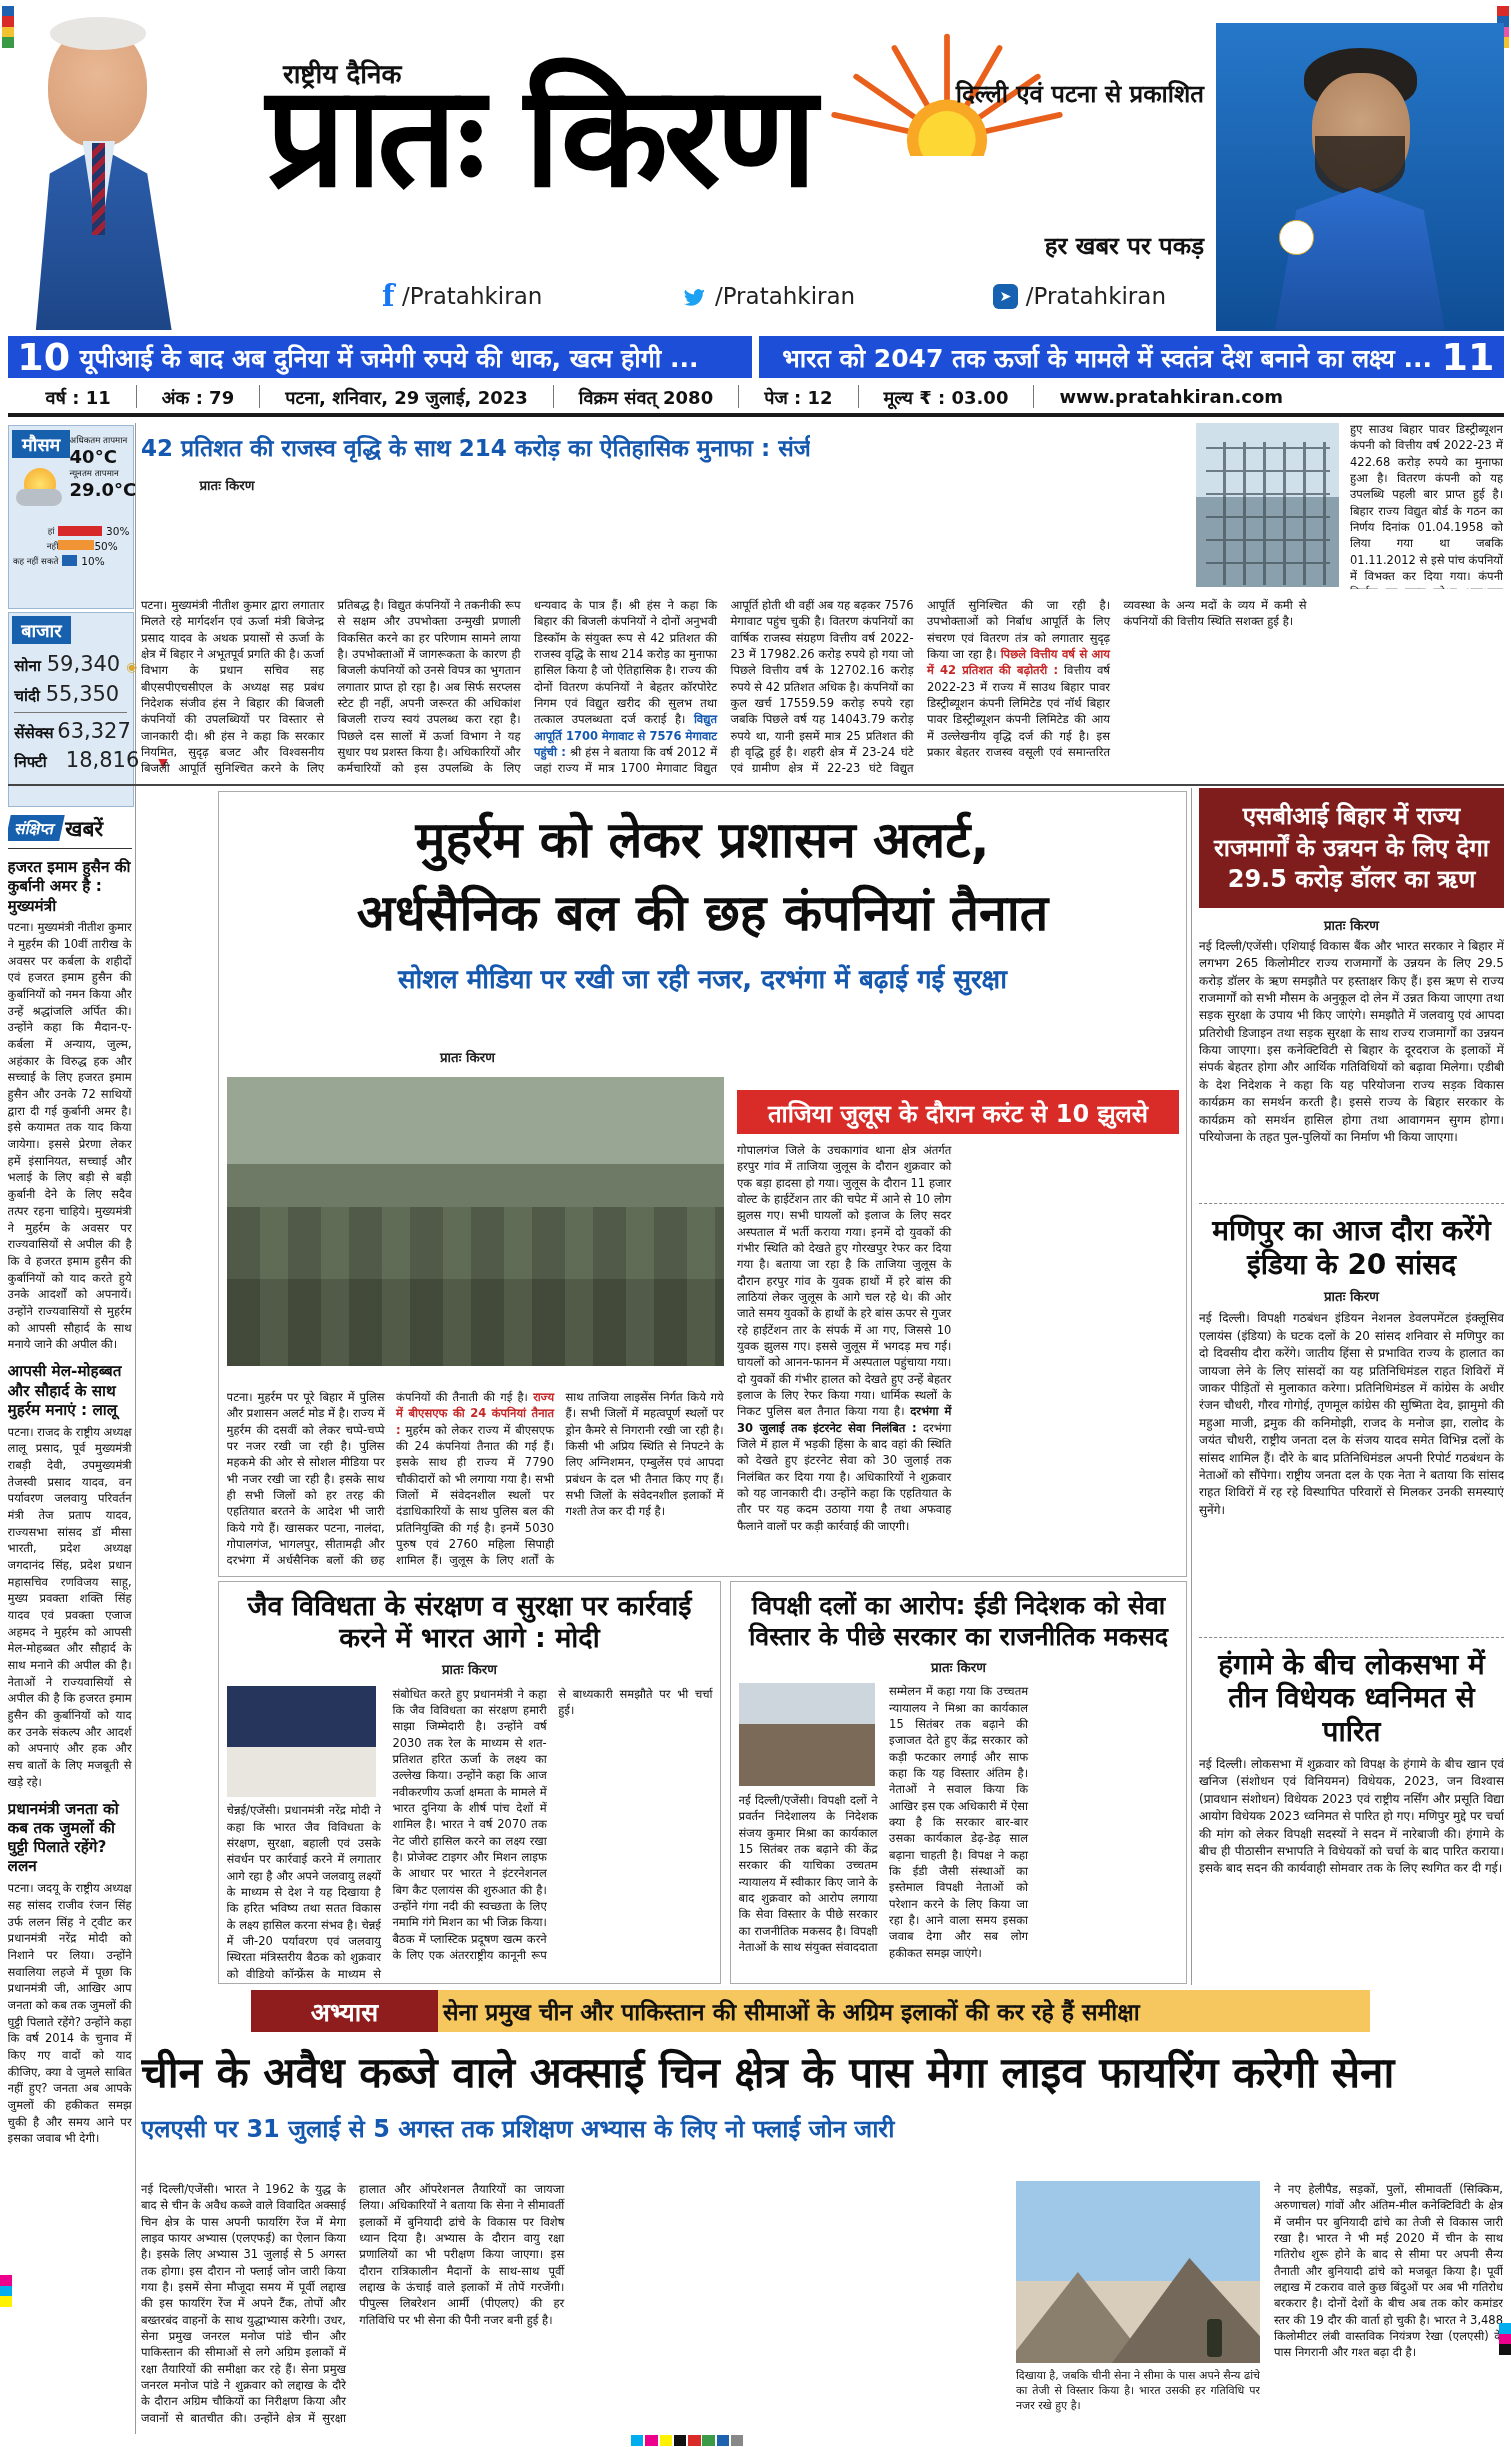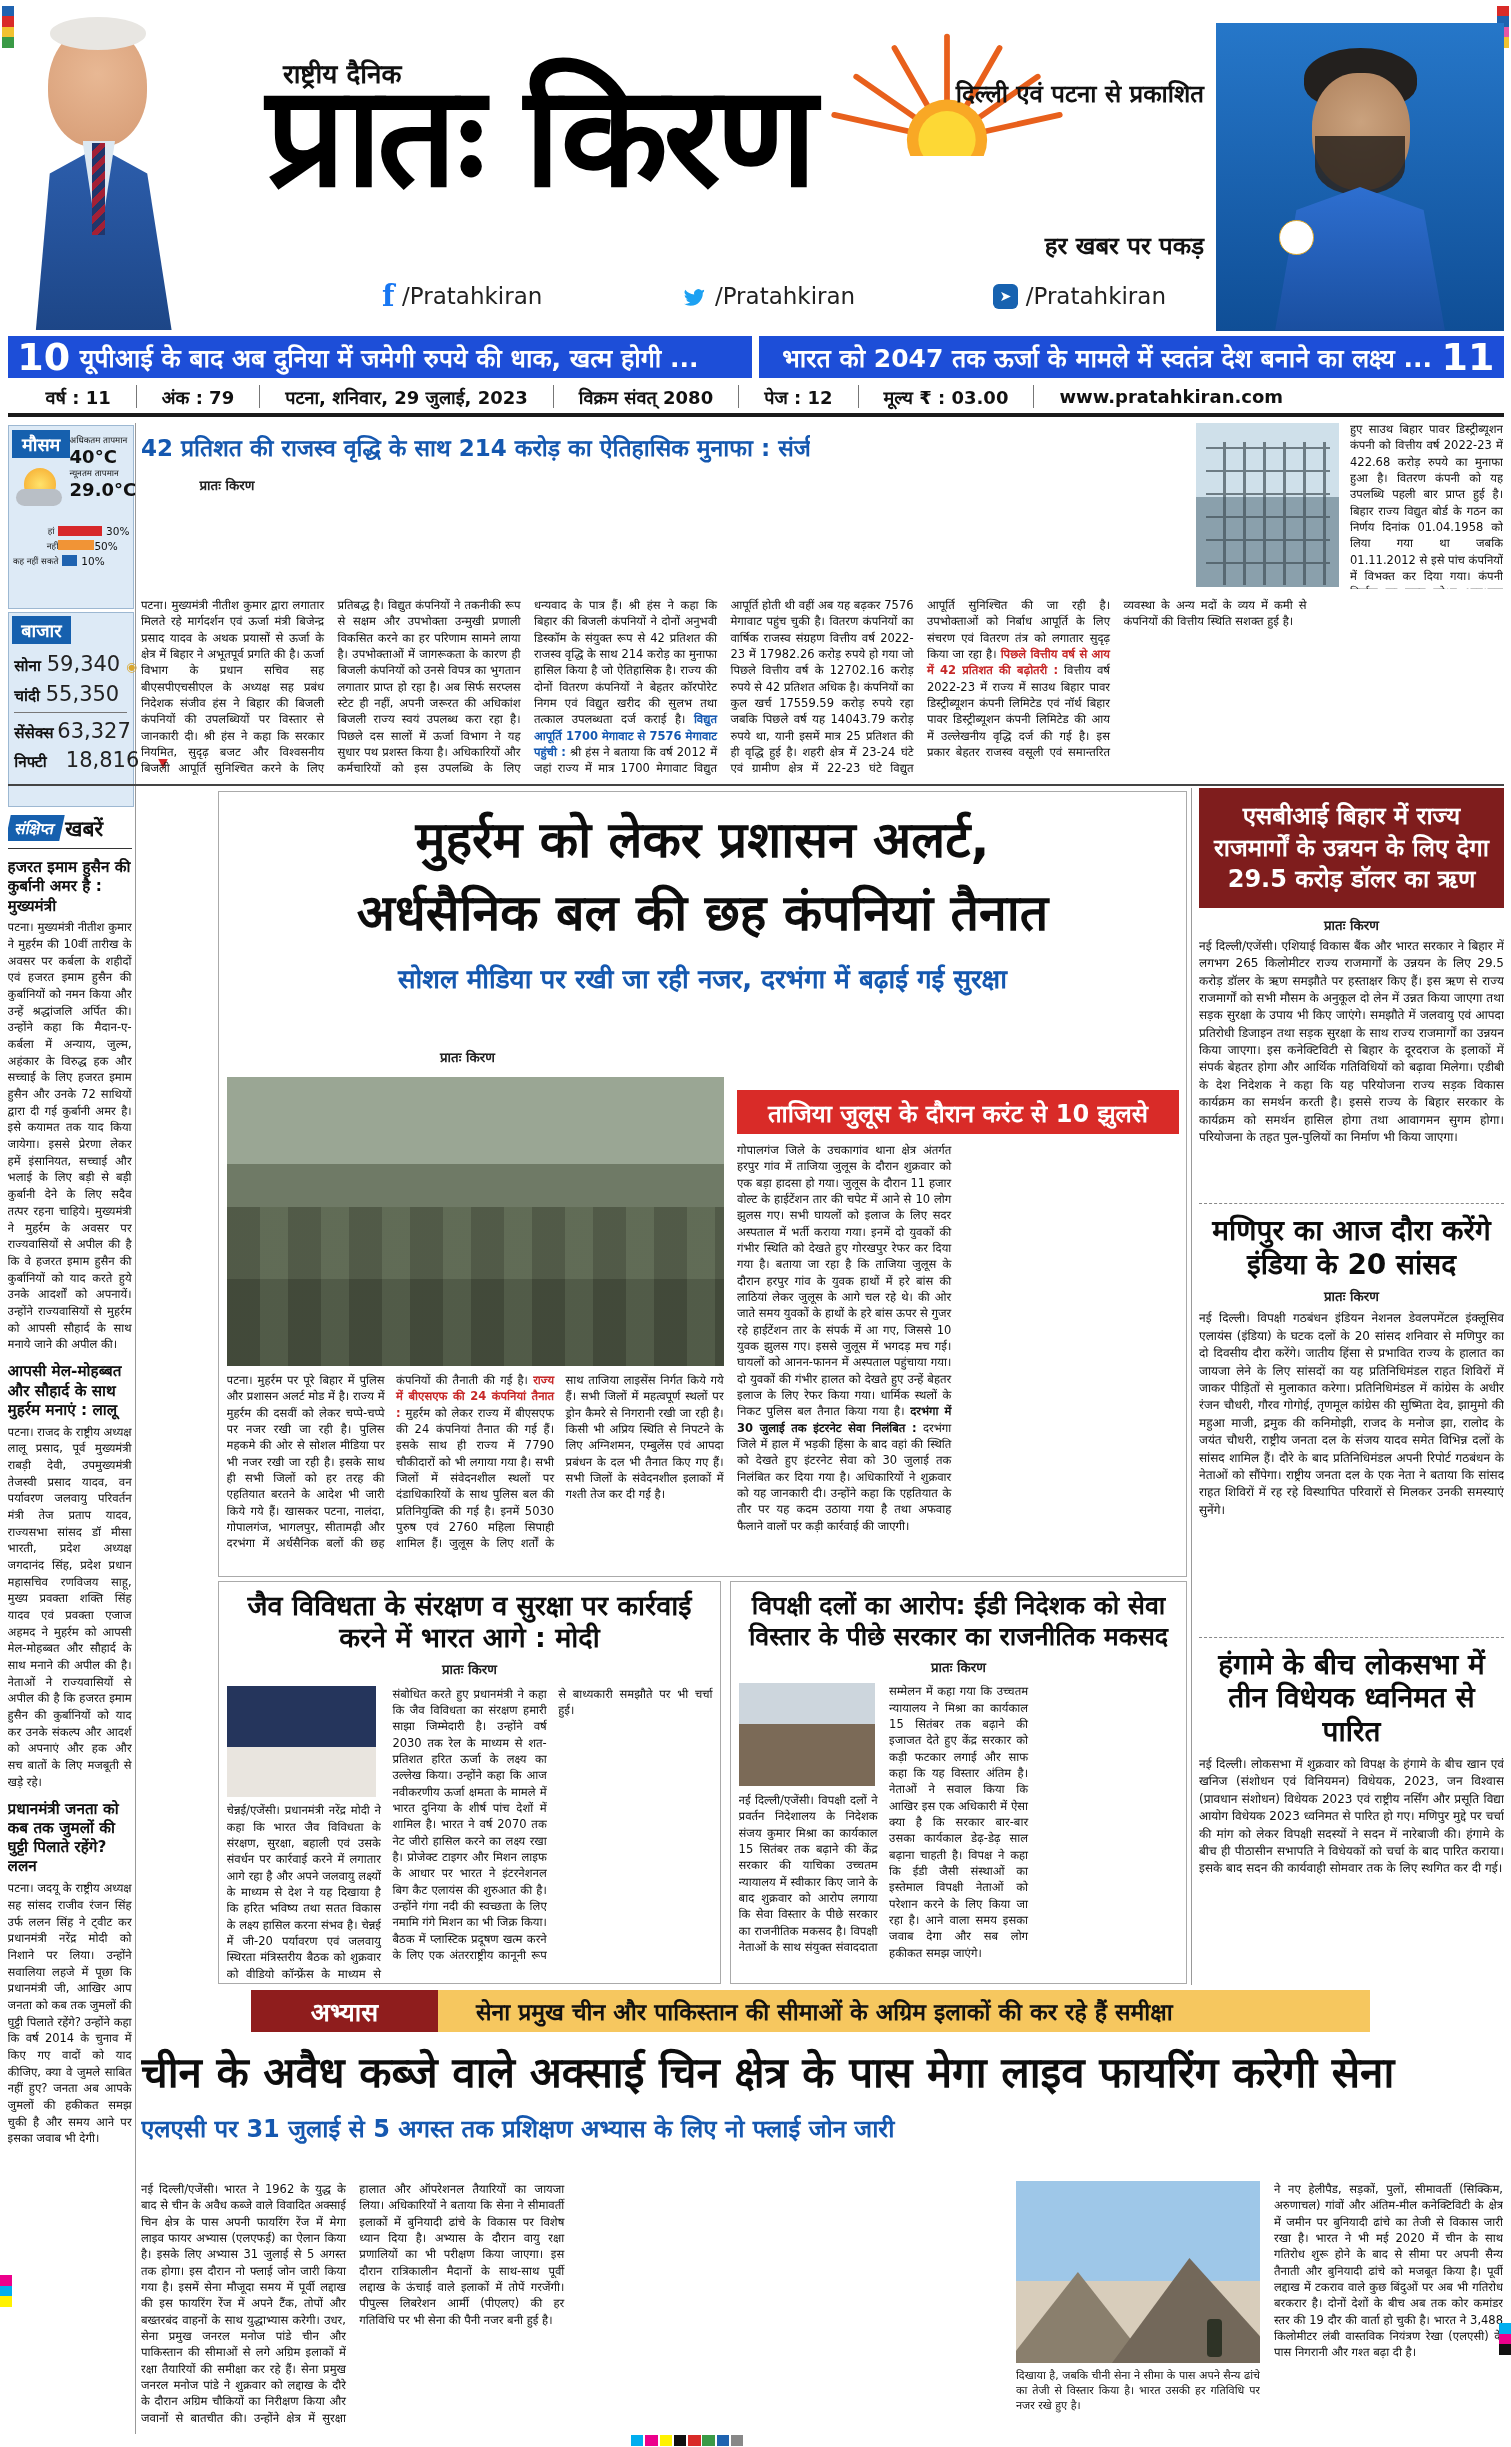--- a/index.html
+++ b/index.html
@@ -238,21 +238,21 @@
   <div class="abs" style="left:7.6px;top:784px;width:1496px;height:1.9px;background:#444;"></div>
 
   <div class="abs story-box" style="left:218px;top:791px;width:967px;height:784px;overflow:hidden;">
     <div class="hl" style="font-size:50px;text-align:center;margin-top:11.5px;">मुहर्रम को लेकर प्रशासन अलर्ट,</div>
     <div class="hl" style="font-size:50px;text-align:center;margin-top:5.7px;">अर्धसैनिक बल की छह कंपनियां तैनात</div>
     <div class="b blue" style="font-size:26px;text-align:center;margin-top:15.3px;">सोशल मीडिया पर रखी जा रही नजर, दरभंगा में बढ़ाई गई सुरक्षा</div>
     <div class="byline" style="position:absolute;left:105px;top:256px;width:287px;">प्रातः किरण</div>
     <div class="abs photo" style="left:7.6px;top:285px;width:497px;height:289px;background:linear-gradient(180deg,#9aa694 0 30%,#6f7a66 30% 70%,#4d5547 70% 100%);overflow:hidden;">
       <div class="abs" style="left:0;bottom:0;width:100%;height:55%;background:repeating-linear-gradient(90deg,#39402f 0 32.5px,#556049 32.5px 61px);opacity:.55;"></div>
     </div>
-    <div class="abs cols body-tx just" style="left:7.6px;top:580px;width:497px;height:191px;column-count:3;column-gap:11.5px;">
+    <div class="abs cols body-tx just" style="left:7.6px;top:597px;width:497px;height:191px;column-count:3;column-gap:11.5px;">
       <span>पटना। मुहर्रम पर पूरे बिहार में पुलिस और प्रशासन अलर्ट मोड में है। राज्य में मुहर्रम की दसवीं को लेकर चप्पे-चप्पे पर नजर रखी जा रही है। पुलिस महकमे की ओर से सोशल मीडिया पर भी नजर रखी जा रही है। इसके साथ ही सभी जिलों को हर तरह की एहतियात बरतने के आदेश भी जारी किये गये हैं। खासकर पटना, नालंदा, गोपालगंज, भागलपुर, सीतामढ़ी और दरभंगा में अर्धसैनिक बलों की छह कंपनियों की तैनाती की गई है।</span>
       <span class="b redtx">राज्य में बीएसएफ की 24 कंपनियां तैनात :</span>
       <span>मुहर्रम को लेकर राज्य में बीएसएफ की 24 कंपनियां तैनात की गई हैं। इसके साथ ही राज्य में 7790 चौकीदारों को भी लगाया गया है। सभी जिलों में संवेदनशील स्थलों पर दंडाधिकारियों के साथ पुलिस बल की प्रतिनियुक्ति की गई है। इनमें 5030 पुरुष एवं 2760 महिला सिपाही शामिल हैं। जुलूस के लिए शर्तों के साथ ताजिया लाइसेंस निर्गत किये गये हैं। सभी जिलों में महत्वपूर्ण स्थलों पर ड्रोन कैमरे से निगरानी रखी जा रही है। किसी भी अप्रिय स्थिति से निपटने के लिए अग्निशमन, एम्बुलेंस एवं आपदा प्रबंधन के दल भी तैनात किए गए हैं। सभी जिलों के संवेदनशील इलाकों में गश्ती तेज कर दी गई है।</span>
     </div>
 
     <div class="abs" style="left:518px;top:298px;width:442px;height:476px;">
       <div style="background:#d92b28;color:#fff;font-weight:bold;font-size:24px;text-align:center;padding:5.7px 0;">ताजिया जुलूस के दौरान करंट से 10 झुलसे</div>
       <div class="cols body-tx just" style="margin-top:7.6px;width:442px;height:421px;column-count:2;column-gap:13.4px;">
         <span>गोपालगंज जिले के उचकागांव थाना क्षेत्र अंतर्गत हरपुर गांव में ताजिया जुलूस के दौरान शुक्रवार को एक बड़ा हादसा हो गया। जुलूस के दौरान 11 हजार वोल्ट के हाईटेंशन तार की चपेट में आने से 10 लोग झुलस गए। सभी घायलों को इलाज के लिए सदर अस्पताल में भर्ती कराया गया। इनमें दो युवकों की गंभीर स्थिति को देखते हुए गोरखपुर रेफर कर दिया गया है। बताया जा रहा है कि ताजिया जुलूस के दौरान हरपुर गांव के युवक हाथों में हरे बांस की लाठियां लेकर जुलूस के आगे चल रहे थे। की ओर जाते समय युवकों के हाथों के हरे बांस ऊपर से गुजर रहे हाईटेंशन तार के संपर्क में आ गए, जिससे 10 युवक झुलस गए। इससे जुलूस में भगदड़ मच गई। घायलों को आनन-फानन में अस्पताल पहुंचाया गया। दो युवकों की गंभीर हालत को देखते हुए उन्हें बेहतर इलाज के लिए रेफर किया गया। धार्मिक स्थलों के निकट पुलिस बल तैनात किया गया है।</span>
         <span class="b">दरभंगा में 30 जुलाई तक इंटरनेट सेवा निलंबित :</span>
@@ -294,21 +294,21 @@
     </div>
     <div class="wavy" style="margin:9.6px 0;"></div>
     <div>
       <div class="rail-hl">हंगामे के बीच लोकसभा में तीन विधेयक ध्वनिमत से पारित</div>
       <div class="rail-body" style="margin-top:7.6px;height:172px;overflow:hidden;">नई दिल्ली। लोकसभा में शुक्रवार को विपक्ष के हंगामे के बीच खान एवं खनिज (संशोधन एवं विनियमन) विधेयक, 2023, जन विश्वास (प्रावधान संशोधन) विधेयक 2023 एवं राष्ट्रीय नर्सिंग और प्रसूति विद्या आयोग विधेयक 2023 ध्वनिमत से पारित हो गए। मणिपुर मुद्दे पर चर्चा की मांग को लेकर विपक्षी सदस्यों ने सदन में नारेबाजी की। हंगामे के बीच ही पीठासीन सभापति ने विधेयकों को चर्चा के बाद पारित कराया। इसके बाद सदन की कार्यवाही सोमवार तक के लिए स्थगित कर दी गई।</div>
     </div>
   </div>
 
   <div class="abs" style="left:141px;top:1990px;width:1362px;height:442px;overflow:hidden;">
     <div class="abs" style="left:110px;top:0;width:187px;height:42px;background:#8f1d1d;color:#fff;font-size:25px;font-weight:bold;display:flex;align-items:center;justify-content:center;">अभ्यास</div>
-    <div class="abs" style="left:297px;top:0;width:932px;height:42px;background:#f6c75f;color:#111;font-size:23px;font-weight:bold;display:flex;align-items:center;padding-left:38px;box-sizing:border-box;white-space:nowrap;overflow:hidden;">सेना प्रमुख चीन और पाकिस्तान की सीमाओं के अग्रिम इलाकों की कर रहे हैं समीक्षा</div>
+    <div class="abs" style="left:297px;top:0;width:932px;height:42px;background:#f6c75f;color:#111;font-size:23px;font-weight:bold;display:flex;align-items:center;padding-left:5px;box-sizing:border-box;white-space:nowrap;overflow:hidden;">सेना प्रमुख चीन और पाकिस्तान की सीमाओं के अग्रिम इलाकों की कर रहे हैं समीक्षा</div>
     <div class="hl" style="font-size:42px;margin-top:52px;white-space:nowrap;overflow:hidden;">चीन के अवैध कब्जे वाले अक्साई चिन क्षेत्र के पास मेगा लाइव फायरिंग करेगी सेना</div>
     <div class="b blue" style="font-size:24px;margin-top:11.5px;width:822px;white-space:nowrap;overflow:hidden;">एलएसी पर 31 जुलाई से 5 अगस्त तक प्रशिक्षण अभ्यास के लिए नो फ्लाई जोन जारी</div>
     <div class="abs cols body-tx just" style="left:0;top:191px;width:860px;height:250px;column-count:4;column-gap:13.4px;">
       <span>नई दिल्ली/एजेंसी। भारत ने 1962 के युद्ध के बाद से चीन के अवैध कब्जे वाले विवादित अक्साई चिन क्षेत्र के पास अपनी फायरिंग रेंज में मेगा लाइव फायर अभ्यास (एलएफई) का ऐलान किया है। इसके लिए अभ्यास 31 जुलाई से 5 अगस्त तक होगा। इस दौरान नो फ्लाई जोन जारी किया गया है। इसमें सेना मौजूदा समय में पूर्वी लद्दाख की इस फायरिंग रेंज में अपने टैंक, तोपों और बख्तरबंद वाहनों के साथ युद्धाभ्यास करेगी। उधर, सेना प्रमुख जनरल मनोज पांडे चीन और पाकिस्तान की सीमाओं से लगे अग्रिम इलाकों में रक्षा तैयारियों की समीक्षा कर रहे हैं। सेना प्रमुख जनरल मनोज पांडे ने शुक्रवार को लद्दाख के दौरे के दौरान अग्रिम चौकियों का निरीक्षण किया और जवानों से बातचीत की। उन्होंने क्षेत्र में सुरक्षा हालात और ऑपरेशनल तैयारियों का जायजा लिया। अधिकारियों ने बताया कि सेना ने सीमावर्ती इलाकों में बुनियादी ढांचे के विकास पर विशेष ध्यान दिया है। अभ्यास के दौरान वायु रक्षा प्रणालियों का भी परीक्षण किया जाएगा। इस दौरान रात्रिकालीन मैदानों के साथ-साथ पूर्वी लद्दाख के ऊंचाई वाले इलाकों में तोपें गरजेंगी। पीपुल्स लिबरेशन आर्मी (पीएलए) की हर गतिविधि पर भी सेना की पैनी नजर बनी हुई है।</span>
     </div>
     <div class="abs photo" style="left:875px;top:191px;width:244px;height:182px;background:linear-gradient(180deg,#9ec7e8 0 55%,#d8cdbb 55% 100%);overflow:hidden;">
       <div class="abs" style="left:-9.6px;bottom:0;width:143px;height:91px;background:#8a7f6d;clip-path:polygon(0 100%,50% 0,100% 100%);"></div>
       <div class="abs" style="left:96px;bottom:0;width:172px;height:105px;background:#73685a;clip-path:polygon(0 100%,45% 0,100% 100%);"></div>
       <div class="abs" style="left:191px;bottom:5.7px;width:15.3px;height:38px;background:#2e3326;border-radius:3.8px;"></div>
     </div>

